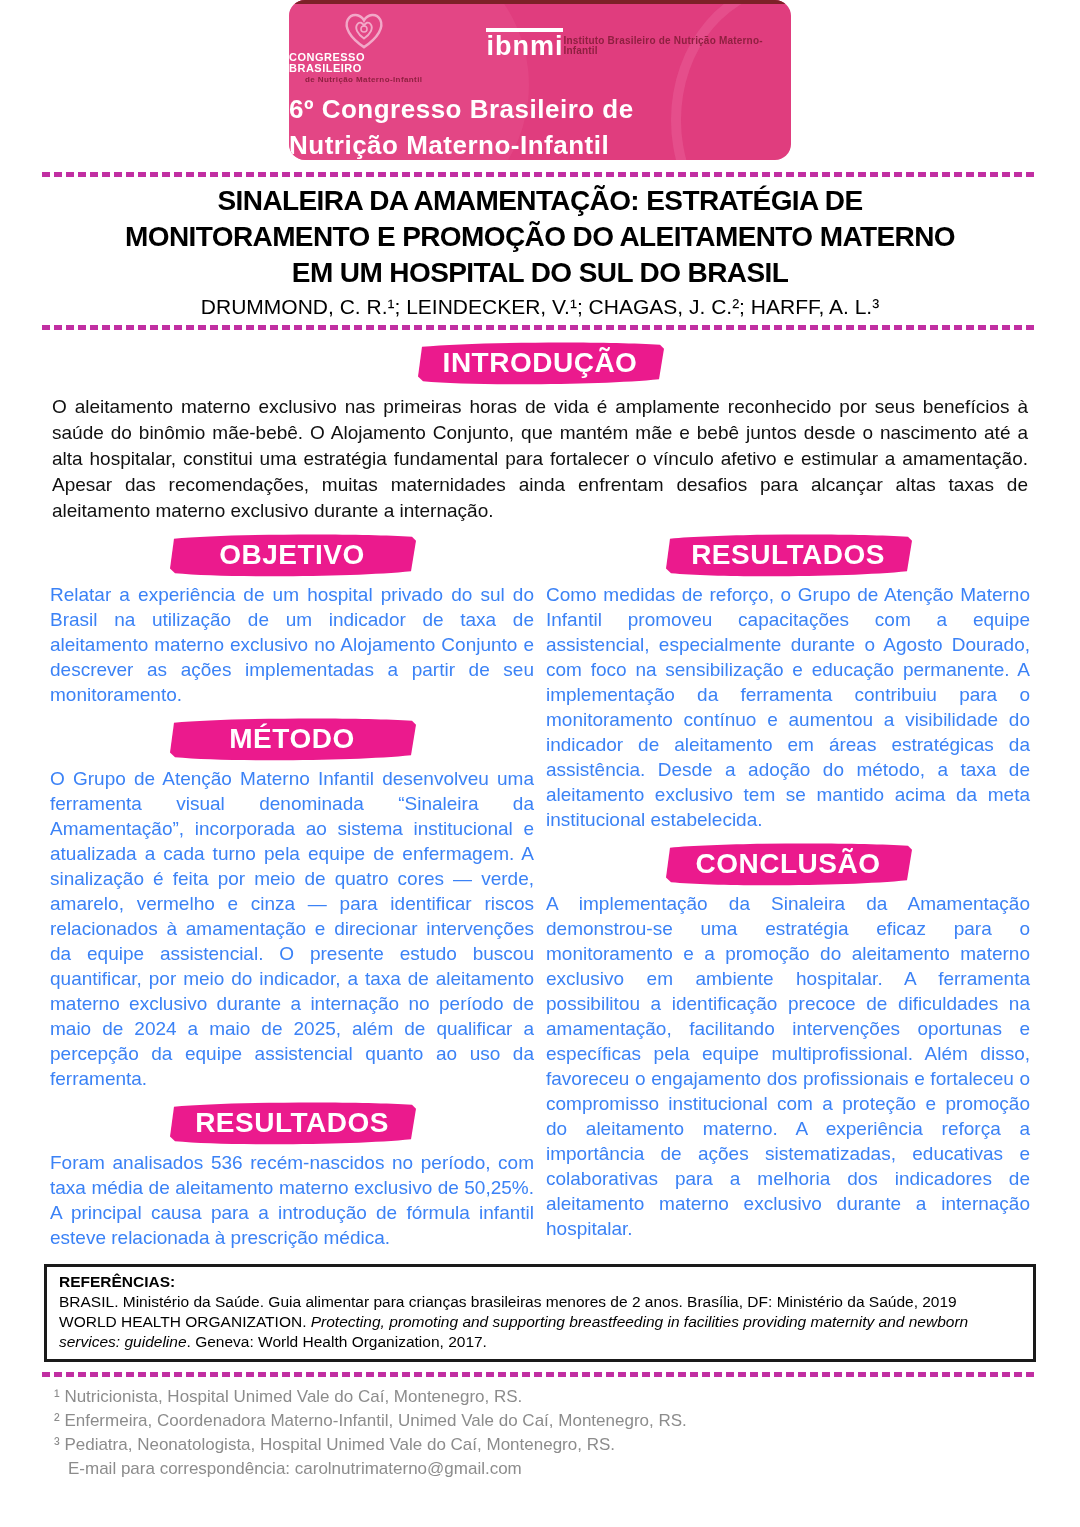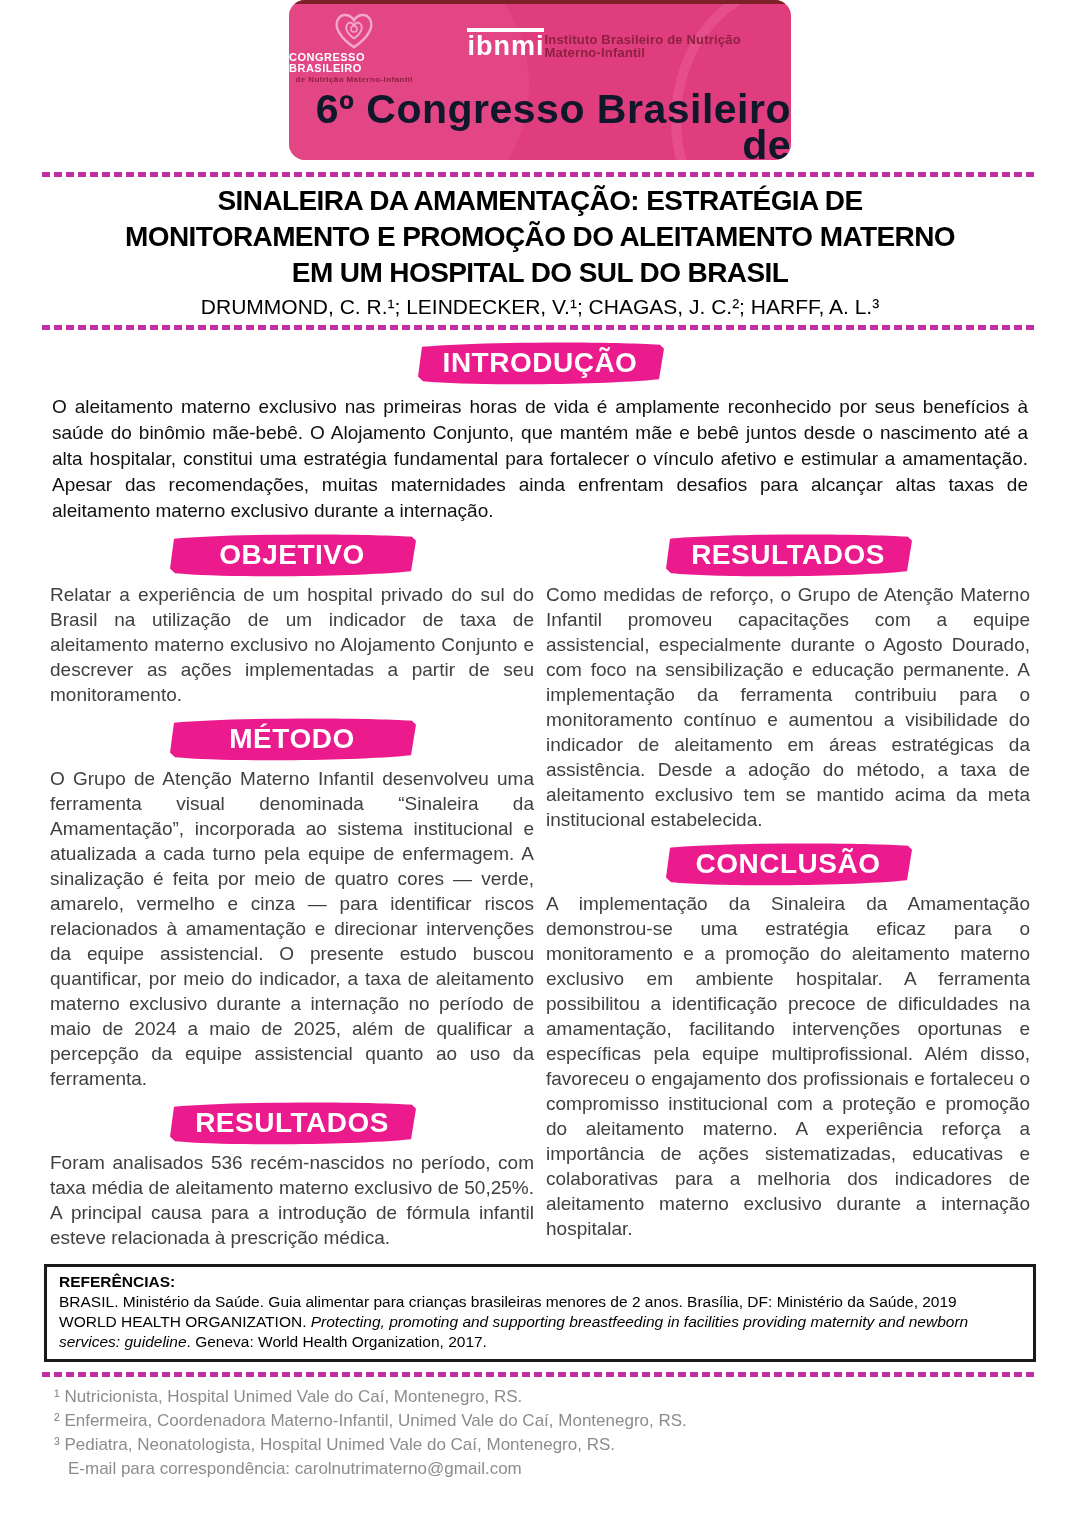--- a/index.html
+++ b/index.html
@@ -27,24 +27,24 @@
     gap:48px;padding-top:10px;
   }
   .congress-logo{display:flex;flex-direction:column;align-items:center;line-height:1;}
   .congress-logo-title{color:#fff;font-weight:bold;font-size:11px;letter-spacing:.5px;margin-top:2px;}
   .congress-logo-sub{color:#8e2040;font-weight:bold;font-size:8px;letter-spacing:.4px;margin-top:2px;}
   .ibnmi{display:flex;align-items:center;margin-top:18px;line-height:1;}
   .ibnmi-word{
     color:#fff;font-weight:bold;font-size:27px;letter-spacing:1px;
     border-top:4px solid #fff;padding-top:1px;
   }
-  .ibnmi-sub{color:#8e2040;font-weight:bold;font-size:13px;margin-top:3px;letter-spacing:.2px;}
+  .ibnmi-sub{color:#8e2040;font-weight:bold;font-size:10px;margin-top:3px;letter-spacing:.2px;}
   .banner-title{
-    position:relative;z-index:2;text-align:right;color:#0f172a;font-weight:bold;
-    font-size:41px;line-height:36px;margin-top:7px;letter-spacing:.5px;
+    position:relative;z-index:2;text-align:left;color:#ffffff;font-weight:bold;
+    font-size:26px;line-height:36px;margin-top:7px;letter-spacing:.5px;
   }
   
   .dashes{
     height:5px;margin:0 42px;
     background:repeating-linear-gradient(90deg,#c12fa2 0 8px,transparent 8px 12px);
   }
   .d1{margin-top:12px;}
   .d2{margin-top:5px;}
   .d3{margin-top:10px;}
   
@@ -61,21 +61,21 @@
   
   .intro-ribbon{margin-top:10px;margin-bottom:8px;}
   .intro-text{
     padding:0 52px;font-size:19px;line-height:26px;text-align:justify;color:#101010;
   }
   .columns{
     display:grid;grid-template-columns:1fr 1fr;column-gap:12px;
     padding:0 50px;margin-top:8px;
   }
   .col-text{
-    font-size:19px;line-height:25px;text-align:justify;color:#404040;margin-top:4px;
+    font-size:19px;line-height:25px;text-align:justify;color:#3b82f6;margin-top:4px;
   }
   .mt{margin-top:9px;}
   
   .refs{
     margin:14px 44px 0;border:3px solid #1a1a1a;padding:5px 12px 7px;
     font-size:15.5px;line-height:20px;color:#000;
   }
   .refs-label{font-weight:bold;}
   
   .footnotes{padding:8px 54px 0;color:#8c8c8c;font-size:17px;line-height:24px;}

